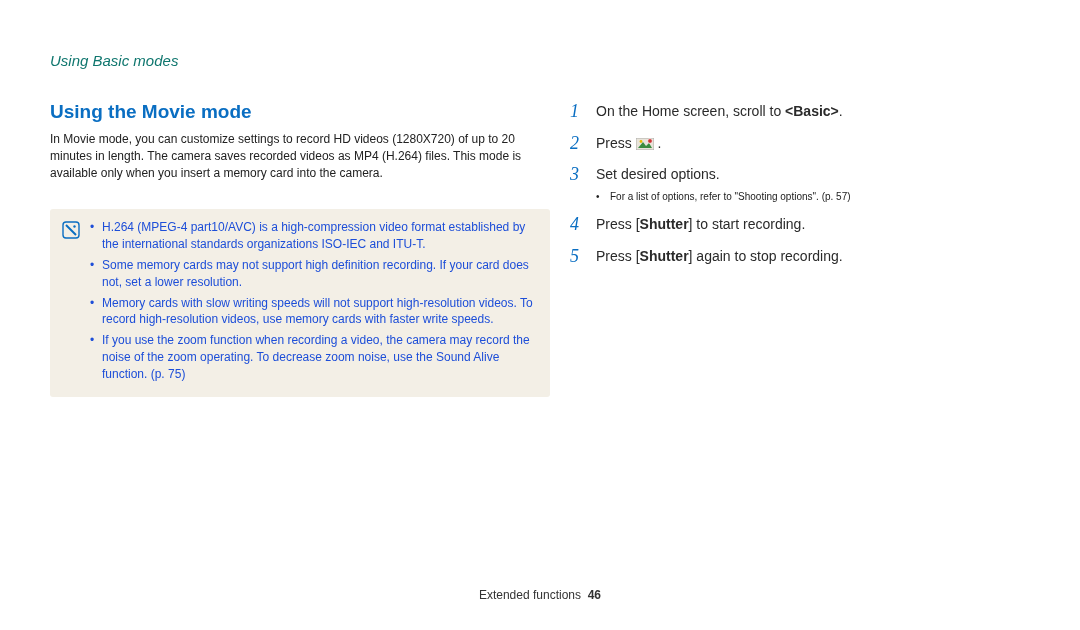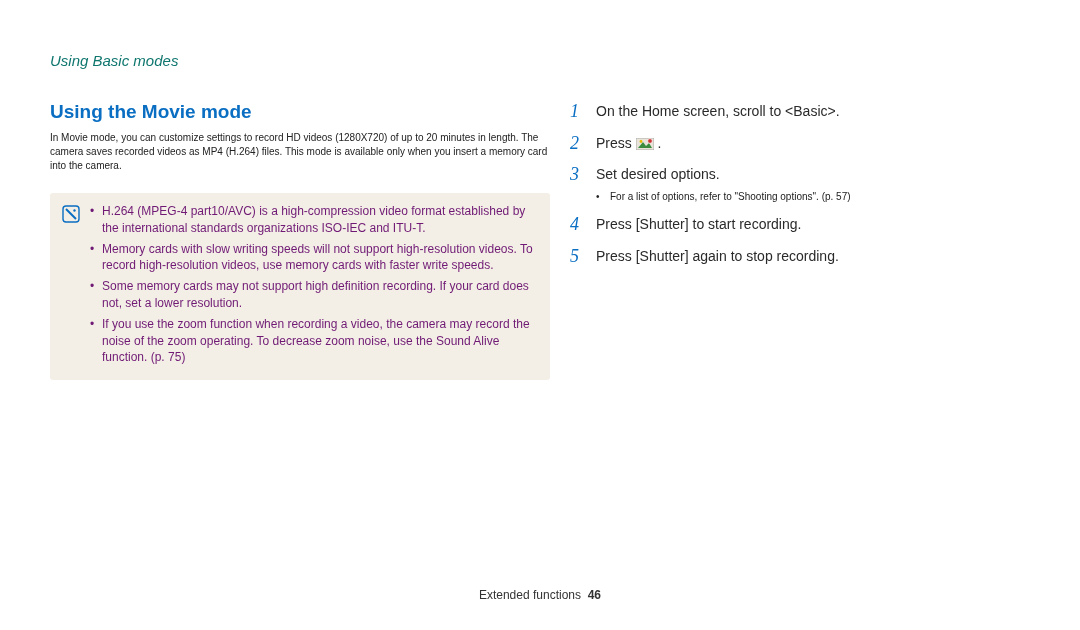--- a/index.html
+++ b/index.html
@@ -24,24 +24,24 @@
   }
   .left-col { flex: 1; max-width: 500px; }
   .right-col { flex: 1; max-width: 460px; }
   .section-title {
     color: #0a6ec2;
     font-weight: 600;
     font-size: 19px;
     margin-bottom: 8px;
   }
   .body-text {
-    font-size: 10px;
+    font-size: 12px;
     line-height: 1.4;
     color: #222;
-    margin-bottom: 20px;
+    margin-bottom: 28px;
   }
   .note-box {
     background: #f3efe6;
     border-radius: 3px;
     padding: 10px 14px 10px 12px;
     margin-top: 10px;
     display: flex;
     gap: 10px;
     align-items: flex-start;
   }
@@ -49,21 +49,21 @@
     width: 18px;
     height: 18px;
     flex: 0 0 18px;
     margin-top: 2px;
   }
   .note-icon svg { display:block; }
   .note-list {
     list-style: none;
     font-size: 12px;
     line-height: 1.4;
-    color: #701a75;
+    color: #1d4ed8;
   }
   .note-list li {
     position: relative;
     padding-left: 12px;
     margin-bottom: 4px;
   }
   .note-list li::before {
     content: "•";
     position: absolute;
     left: 0;
@@ -102,21 +102,21 @@
     position: absolute;
     left: 0;
   }
   .movie-icon {
     display: inline-block;
     vertical-align: -2px;
     width: 18px;
     height: 12px;
   }
   .movie-icon svg { display:block; }
-  .bold { font-weight: 400; }
+  .bold { font-weight: 700; }
   .footer {
     position: absolute;
     bottom: 28px;
     left: 0;
     right: 0;
     text-align: center;
     font-size: 12px;
     color: #333;
   }
   .footer .pagenum { font-weight: 700; text-align: right; }
@@ -134,22 +134,22 @@
     <div class="note-box">
       <span class="note-icon">
         <svg viewBox="0 0 18 18">
           <rect x="1" y="1" width="16" height="16" rx="3" fill="none" stroke="#0a6ec2" stroke-width="1.4"></rect>
           <line x1="4" y1="4" x2="14" y2="14" stroke="#0a6ec2" stroke-width="2"></line>
           <circle cx="12.5" cy="5.5" r="1.2" fill="#0a6ec2"></circle>
         </svg>
       </span>
       <ul class="note-list">
         <li>H.264 (MPEG-4 part10/AVC) is a high-compression video format established by the international standards organizations ISO-IEC and ITU-T.</li>
+        <li>Some memory cards may not support high definition recording. If your card does not, set a lower resolution.</li>
         <li>Memory cards with slow writing speeds will not support high-resolution videos. To record high-resolution videos, use memory cards with faster write speeds.</li>
-        <li>Some memory cards may not support high definition recording. If your card does not, set a lower resolution.</li>
         <li>If you use the zoom function when recording a video, the camera may record the noise of the zoom operating. To decrease zoom noise, use the Sound Alive function. (p. 75)</li>
       </ul>
     </div>
   </div>
 
   <div class="right-col">
     <ol class="steps">
 
       <li>
         <span class="step-num">1</span>

